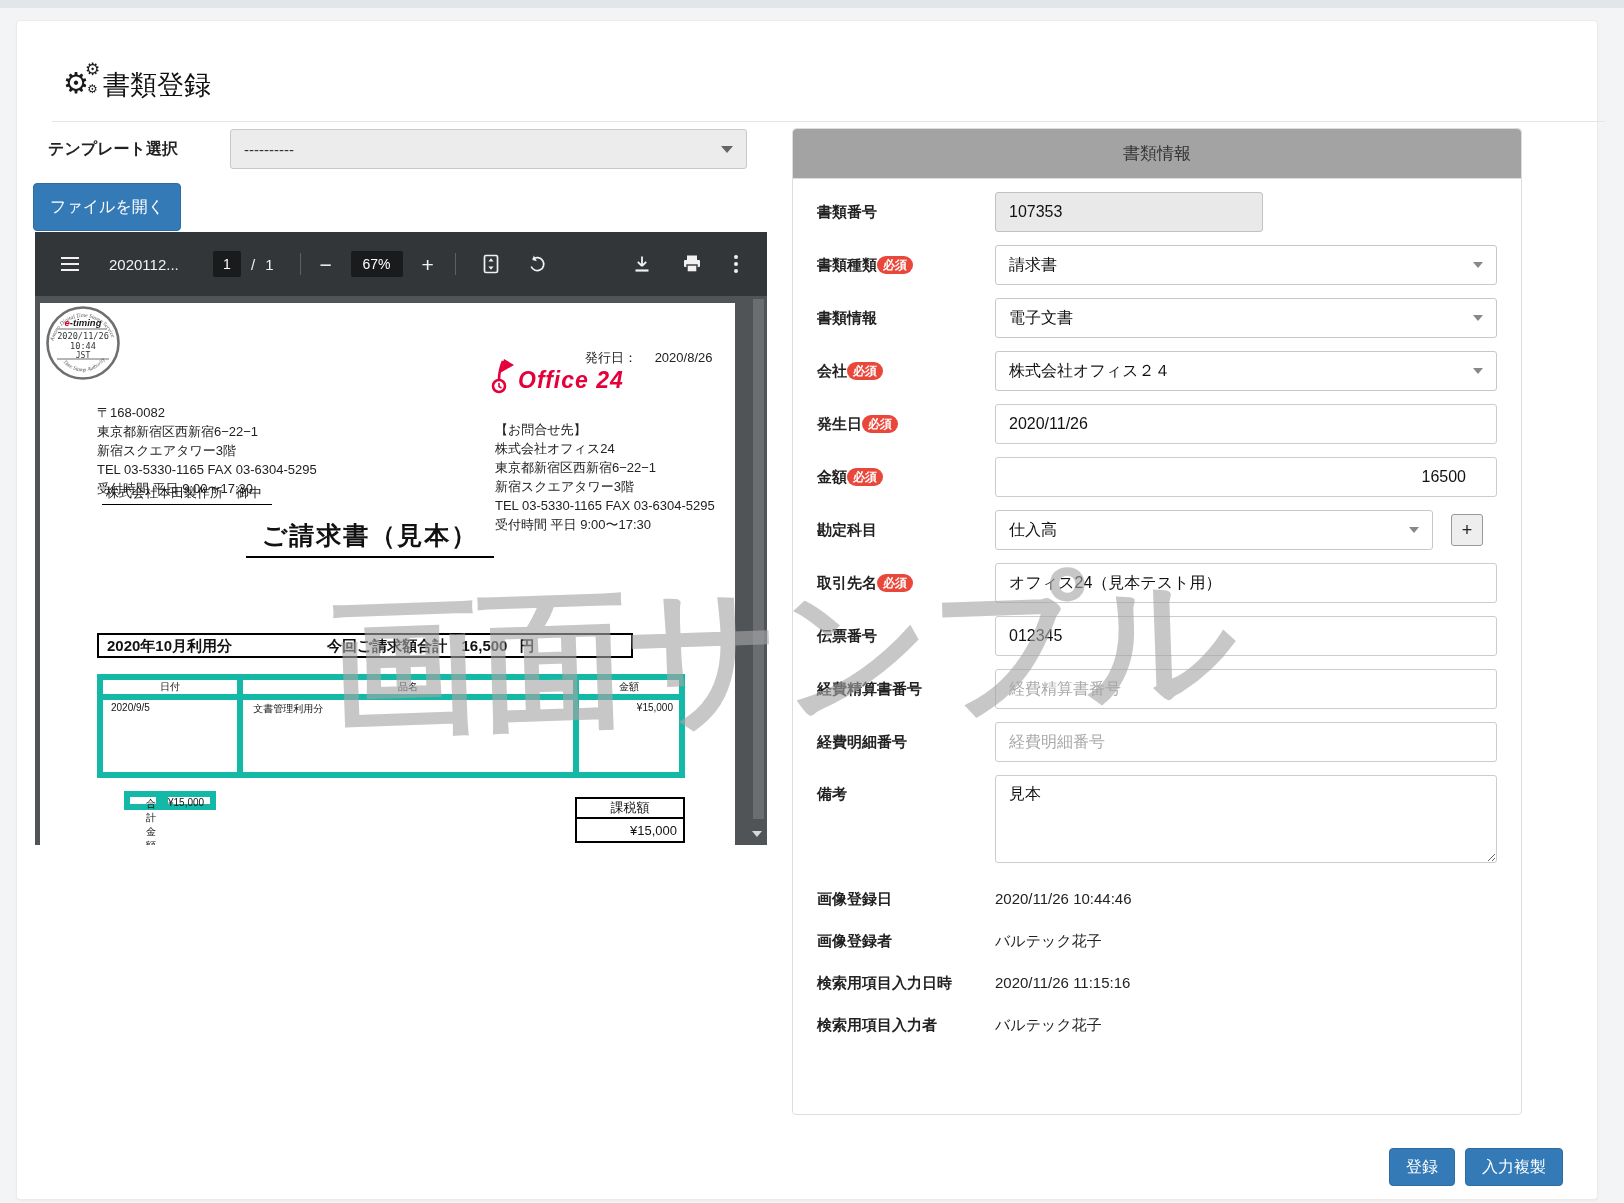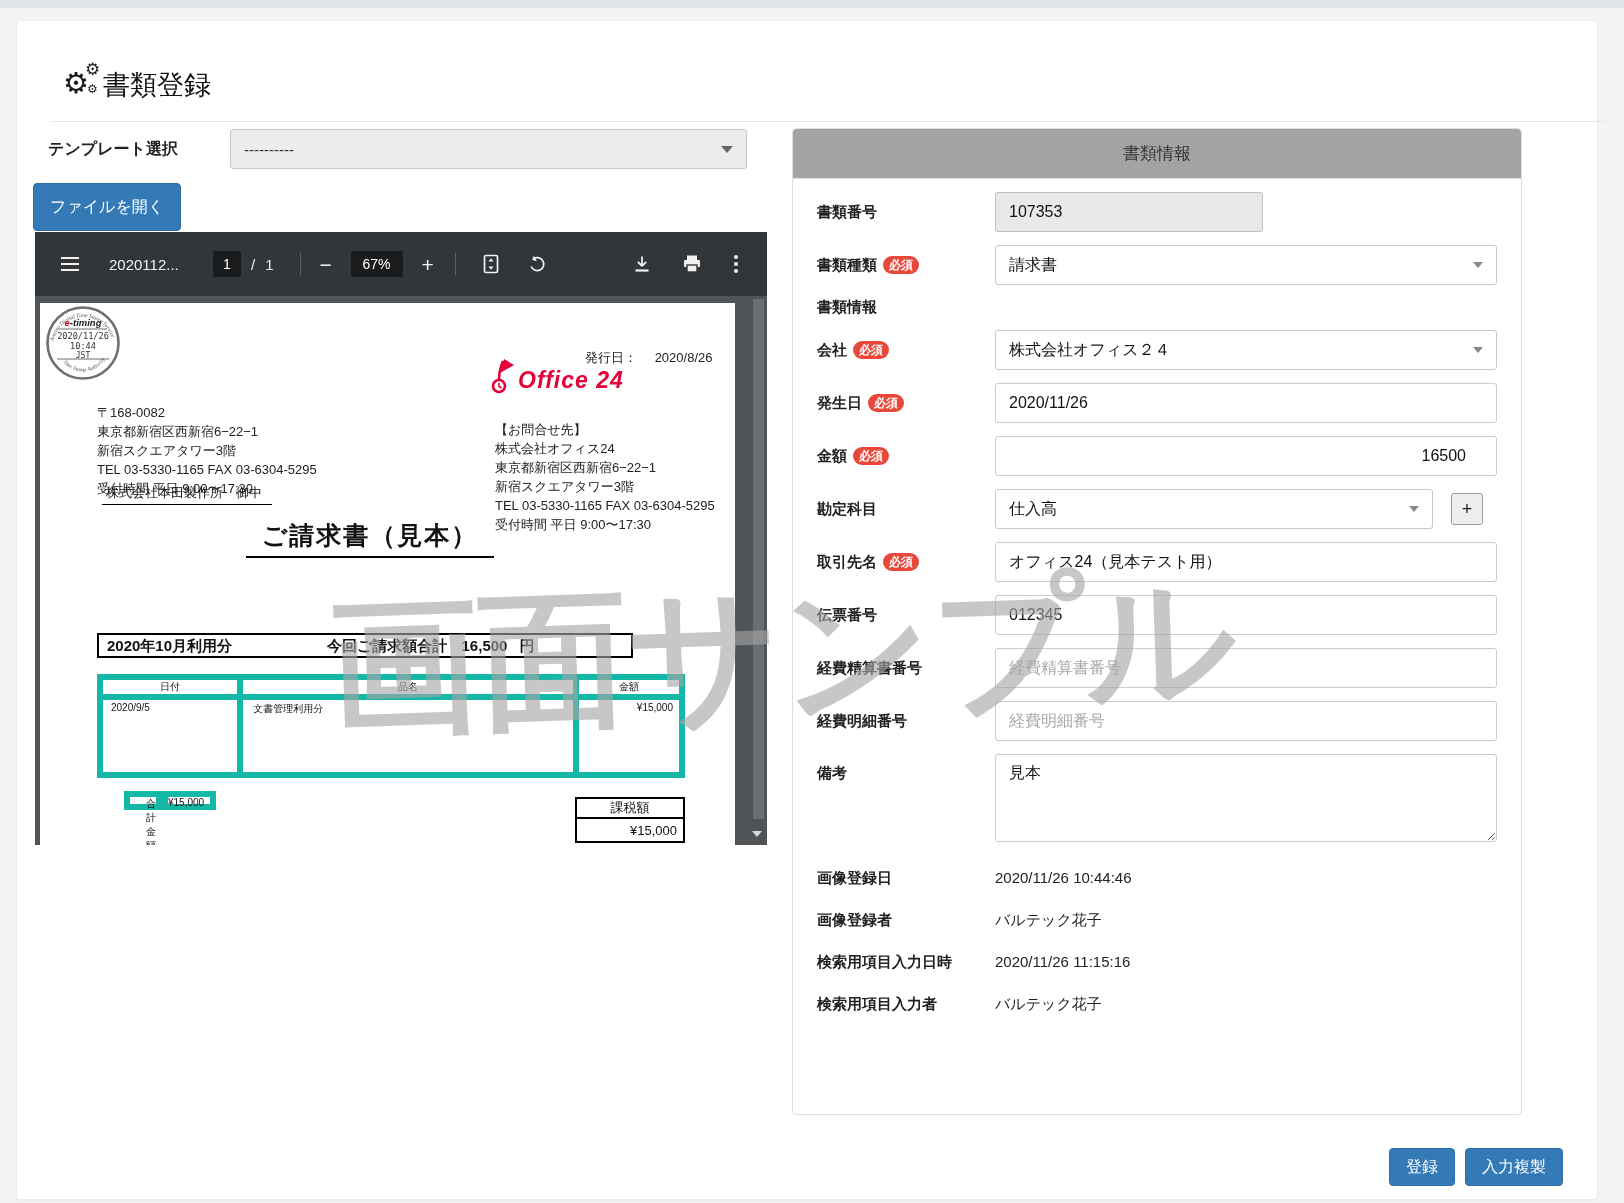--- a/index.html
+++ b/index.html
@@ -64,21 +64,21 @@
   .tax-table td { border:2px solid #000; font-size:13px; }
 
   
   .panel { position:absolute; left:792px; top:128px; width:730px; height:987px; background:#fff; border:1px solid #ddd; border-radius:4px; }
   .panel-header { height:50px; background:#a3a3a3; border-bottom:1px solid #ddd; border-radius:4px 4px 0 0;
       display:flex; align-items:center; justify-content:center; font-size:17px; color:#333; }
   .frow { display:flex; align-items:center; margin:13px 24px 0; }
   .frow-top { align-items:flex-start; }
   .flabel { flex:0 0 178px; font-size:15px; font-weight:700; color:#222; padding-top:0; display:flex; align-items:center; }
   .frow-top .flabel { padding-top:10px; }
-  .req-badge { display:inline-block; margin-left:6px; background:#e8473a; color:#fff; font-size:12px; font-weight:700;
+  .req-badge { display:inline-block; background:#e8473a; color:#fff; font-size:12px; font-weight:700;
       padding:2px 6px; border-radius:9px; line-height:14px; }
   .fctrl { flex:1; position:relative; }
   .tinput { width:100%; height:40px; border:1px solid #ccc; border-radius:3px; font-size:16px; color:#111;
       padding:0 13px; font-family:inherit; background:#fff; }
   .tinput::placeholder { color:#a9a9a9; }
   .tinput.ro { background:#e9e9e9; border-color:#c2c2c2; }
   .fselect { height:40px; }
   .fselect .sel-text { font-size:16px; color:#111; }
   .fselect .sel-arrow { border-left-width:5px; border-right-width:5px; border-top-width:6px; border-top-color:#888; }
   .num-right { text-align:right; padding-right:30px; }
@@ -305,20 +305,26 @@
       <span class="fctrl">
         <span class="select fselect" style="display:block">
           <span class="sel-text">請求書</span>
           <span class="sel-arrow"></span>
         </span>
       </span>
     </div>
 
     <div class="frow">
       <span class="flabel">書類情報</span>
+      <span class="fctrl">
+        <span class="select fselect" style="display:block">
+          <span class="sel-text">電子文書</span>
+          <span class="sel-arrow"></span>
+        </span>
+      </span>
     </div>
 
     <div class="frow">
       <span class="flabel">
         <span>会社</span>
         <span class="req-badge">必須</span>
       </span>
       <span class="fctrl">
         <span class="select fselect" style="display:block">
           <span class="sel-text">株式会社オフィス２４</span>

